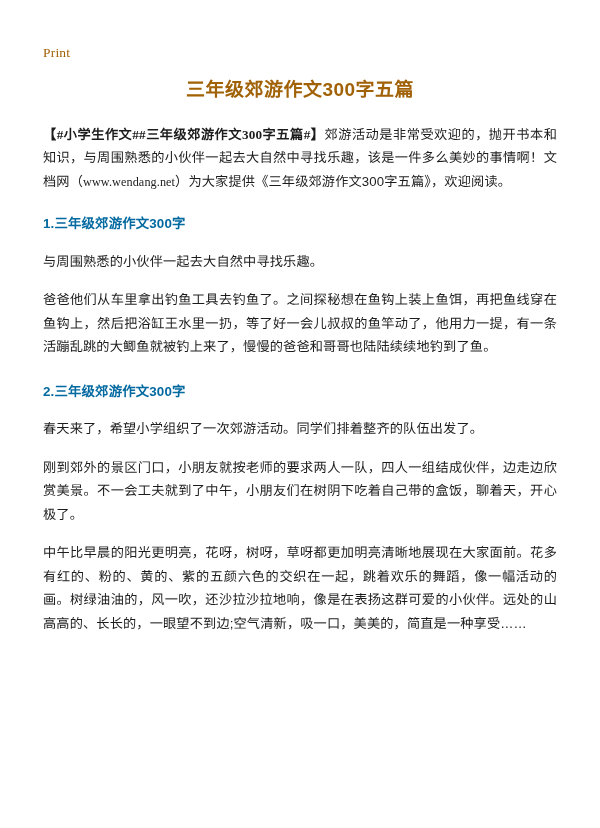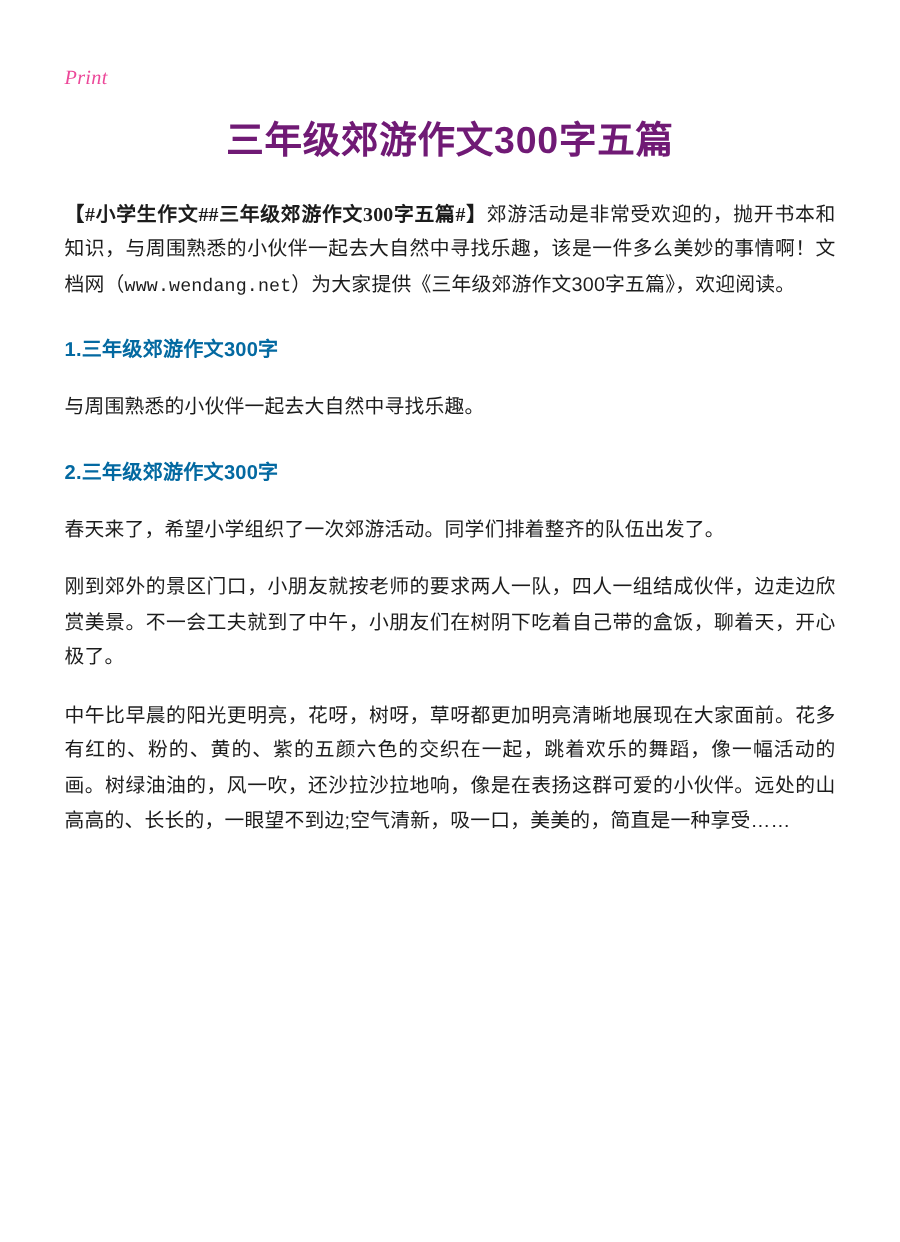--- a/index.html
+++ b/index.html
@@ -28,44 +28,43 @@
   
   .print-bar {
     position: absolute;
     top: 44px;
     left: 43px;
     line-height: 1;
   }
   .print-link {
     font-family: "Liberation Serif", "DejaVu Serif", serif;
     font-size: 13.5px;
-    color: #ec4899;
+    color: #a16207;
     text-decoration: none;
     letter-spacing: 0.2px;
     cursor: pointer;
-    font-style: italic;
   }
 
   
   .content {
     position: absolute;
     top: 78px;
     left: 43px;
     width: 514px;
   }
 
   h1.doc-title {
     margin: 0 0 20px 0;
     padding: 0;
-    font-size: 25px;
+    font-size: 19px;
     line-height: 1.3;
     font-weight: bold;
     text-align: center;
     letter-spacing: 0.5px;
-    color: #701a75;
+    color: #a16207;
     font-family: "Liberation Sans", "DejaVu Sans", sans-serif;
   }
 
   p.para {
     margin: 0 0 15px 0;
     font-size: 13.2px;
     line-height: 1.78;
     text-align: justify;
     text-justify: inter-ideograph;
     color: #1c1c1c;
@@ -75,21 +74,21 @@
   p.para.lead {
     margin-bottom: 20px;
   }
 
   .lead-tag {
     font-weight: bold;
     font-family: Liberation Serif, serif;
   }
 
   .url {
-    font-family: Liberation Mono, monospace;
+    font-family: Liberation Serif, serif;
     font-size: 12.2px;
     letter-spacing: 0.1px;
   }
 
   h2.section-title {
     margin: 0 0 15px 0;
     padding: 0;
     font-size: 13.4px;
     line-height: 1.6;
     font-weight: bold;
@@ -111,20 +110,21 @@
 
   <div class="content">
 
     <h1 class="doc-title">三年级郊游作文300字五篇</h1>
 
     <p class="para lead"><span class="lead-tag">【#小学生作文##三年级郊游作文300字五篇#】</span><span>郊游活动是非常受欢迎的，抛开书本和知识，与周围熟悉的小伙伴一起去大自然中寻找乐趣，该是一件多么美妙的事情啊！文档网（</span><span class="url">www.wendang.net</span><span>）为大家提供《三年级郊游作文300字五篇》，欢迎阅读。</span></p>
 
     <div class="block">
       <h2 class="section-title">1.三年级郊游作文300字</h2>
       <p class="para">与周围熟悉的小伙伴一起去大自然中寻找乐趣。</p>
+      <p class="para">爸爸他们从车里拿出钓鱼工具去钓鱼了。之间探秘想在鱼钩上装上鱼饵，再把鱼线穿在鱼钩上，然后把浴缸王水里一扔，等了好一会儿叔叔的鱼竿动了，他用力一提，有一条活蹦乱跳的大鲫鱼就被钓上来了，慢慢的爸爸和哥哥也陆陆续续地钓到了鱼。</p>
     </div>
 
     <div class="section-gap"></div>
 
     <div class="block">
       <h2 class="section-title">2.三年级郊游作文300字</h2>
       <p class="para">春天来了，希望小学组织了一次郊游活动。同学们排着整齐的队伍出发了。</p>
       <p class="para">刚到郊外的景区门口，小朋友就按老师的要求两人一队，四人一组结成伙伴，边走边欣赏美景。不一会工夫就到了中午，小朋友们在树阴下吃着自己带的盒饭，聊着天，开心极了。</p>
       <p class="para">中午比早晨的阳光更明亮，花呀，树呀，草呀都更加明亮清晰地展现在大家面前。花多有红的、粉的、黄的、紫的五颜六色的交织在一起，跳着欢乐的舞蹈，像一幅活动的画。树绿油油的，风一吹，还沙拉沙拉地响，像是在表扬这群可爱的小伙伴。远处的山高高的、长长的，一眼望不到边;空气清新，吸一口，美美的，简直是一种享受……</p>
     </div>

